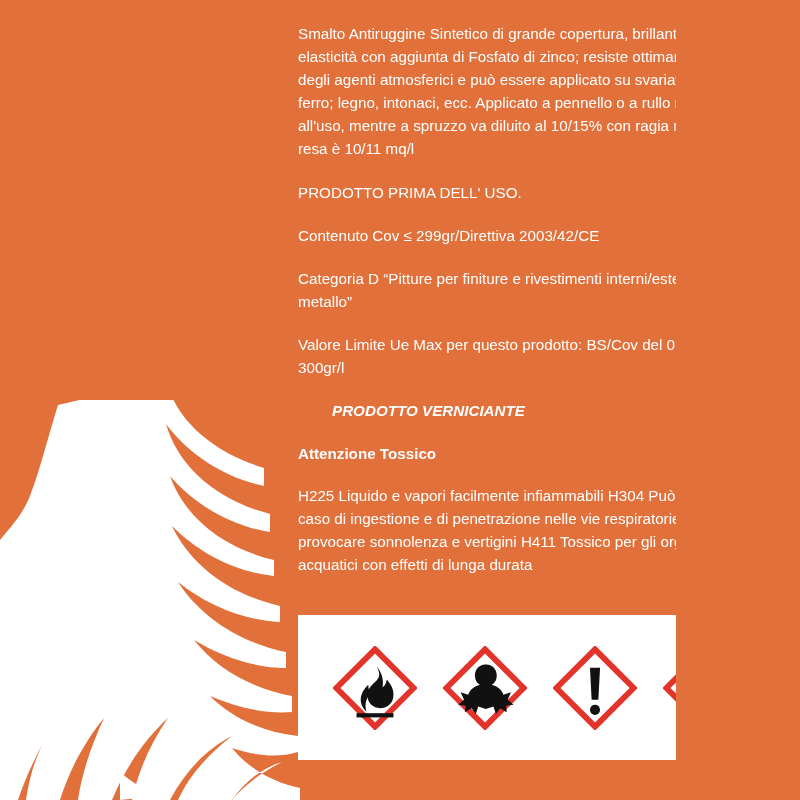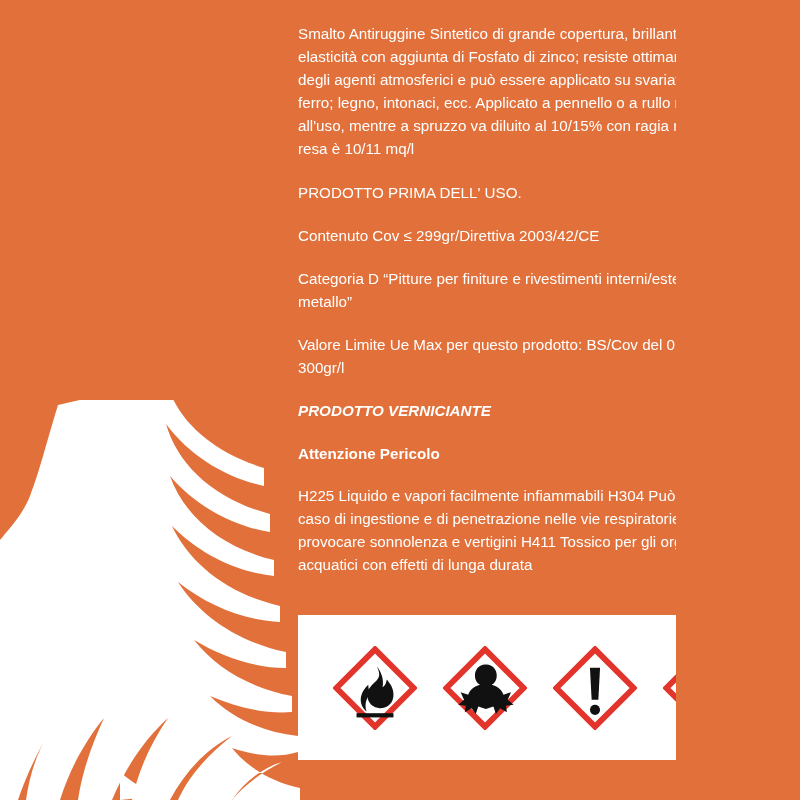--- a/index.html
+++ b/index.html
@@ -42,20 +42,21 @@
   .para {
     margin: 0 0 20px 0;
     font-weight: 400;
   }
   .para.bold {
     font-weight: bold;
   }
   .para.bolditalic {
     font-weight: bold;
     font-style: italic;
+    margin-left: 34px;
   }
   .hazard-block {
     margin: 0 0 22px 0;
     line-height: 1.5;
   }
   
   .pictogram-panel {
     position: absolute;
     left: 298px;
     top: 615px;
@@ -88,21 +89,21 @@
     </g>
   </svg>
 
   <div class="content">
     <p class="para">Smalto Antiruggine Sintetico di grande copertura, brillantezza ed elasticità con aggiunta di Fosfato di zinco; resiste ottimamente all'azione degli agenti atmosferici e può essere applicato su svariati supporti quali ferro; legno, intonaci, ecc. Applicato a pennello o a rullo risulta pronto all'uso, mentre a spruzzo va diluito al 10/15% con ragia minerale. La resa è 10/11 mq/l</p>
     <p class="para">PRODOTTO PRIMA DELL' USO.</p>
     <p class="para">Contenuto Cov ≤ 299gr/Direttiva 2003/42/CE</p>
     <p class="para">Categoria D “Pitture per finiture e rivestimenti interni/esterni legno e metallo”</p>
     <p class="para">Valore Limite Ue Max per questo prodotto: BS/Cov del 01/01/2010: 300gr/l</p>
     <p class="para bolditalic">PRODOTTO VERNICIANTE</p>
-    <p class="para bold">Attenzione Pericolo</p>
+    <p class="para bold">Attenzione Tossico</p>
     <p class="hazard-block">H225 Liquido e vapori facilmente infiammabili H304 Può essere letale in caso di ingestione e di penetrazione nelle vie respiratorie H336 Può provocare sonnolenza e vertigini H411 Tossico per gli organismi acquatici con effetti di lunga durata</p>
   </div>
 
   <div class="pictogram-panel">
 
     <div class="ghs">
       <svg width="84" height="84" viewBox="0 0 100 100">
         <polygon points="50,4 96,50 50,96 4,50" fill="#ffffff" stroke="#E2342B" stroke-width="7"></polygon>
         <g fill="#111111">
           <path d="M52 24 c6 11 2 15 -2 19 c-4 4 -9 8 -9 16 c0 9 7 15 15 15 c9 0 16 -6 16 -16 c0 -8 -4 -13 -8 -18 c-1 6 -3 8 -5 9 c2 -10 -2 -19 -7 -25z"></path>

